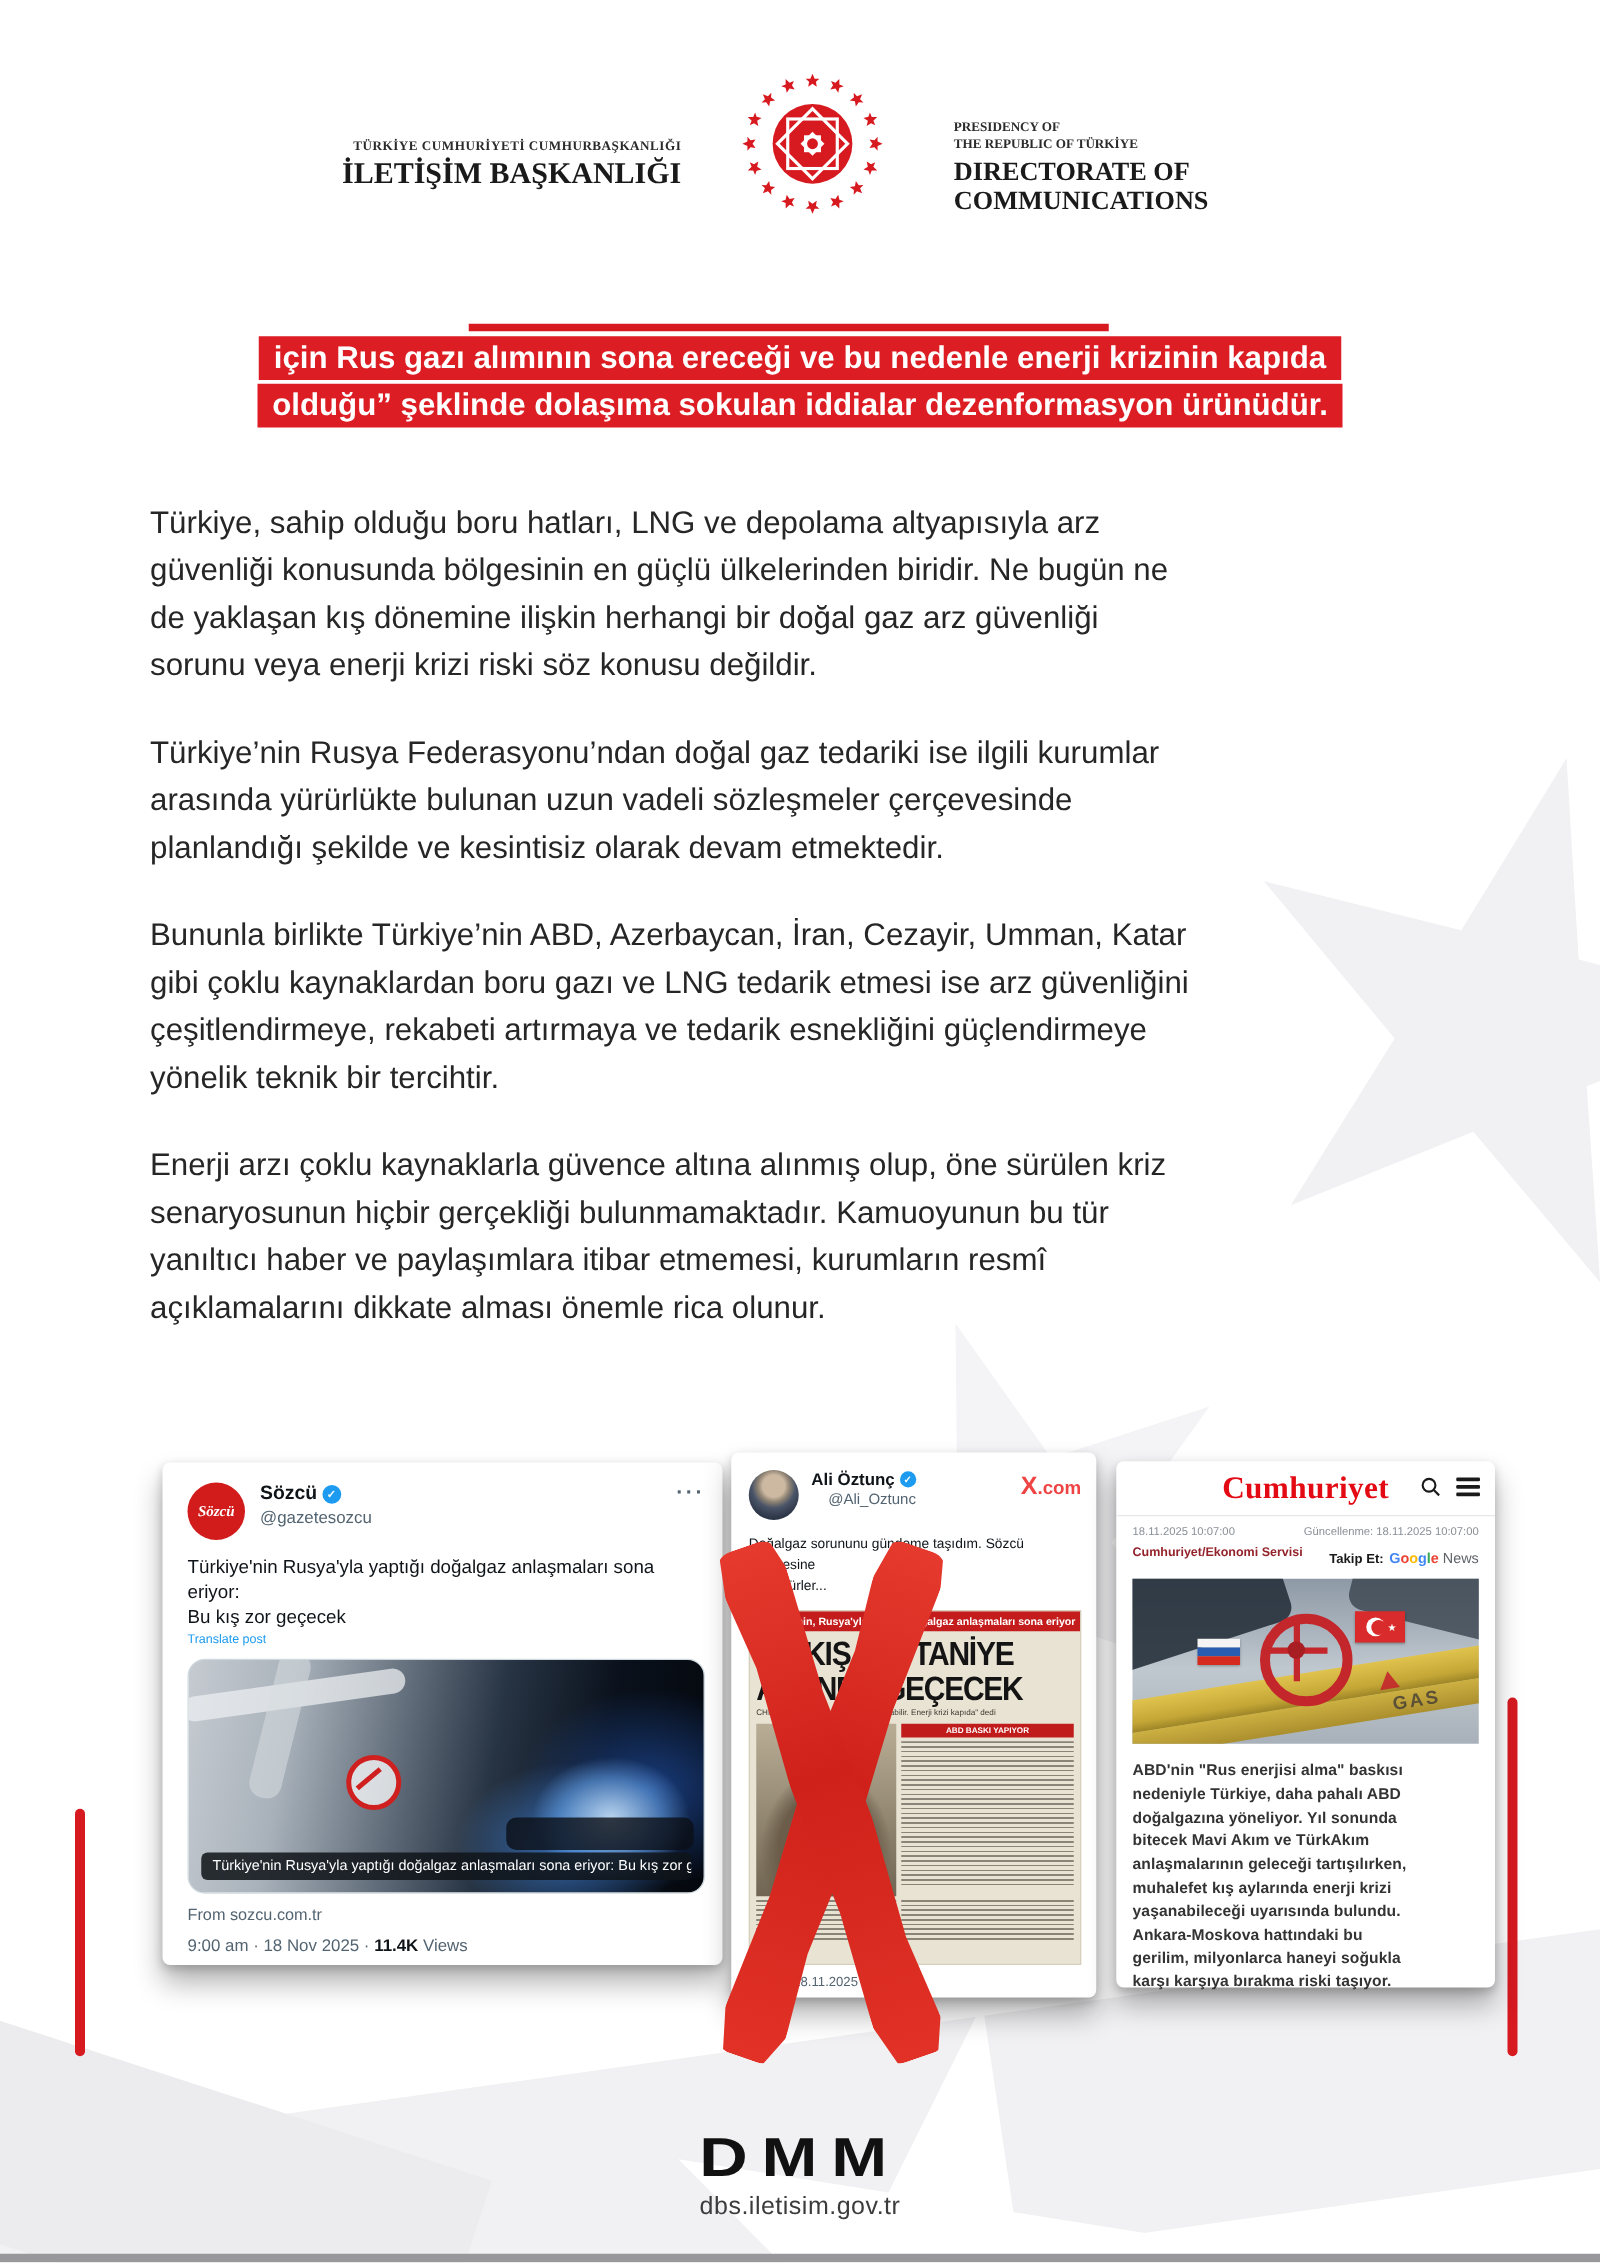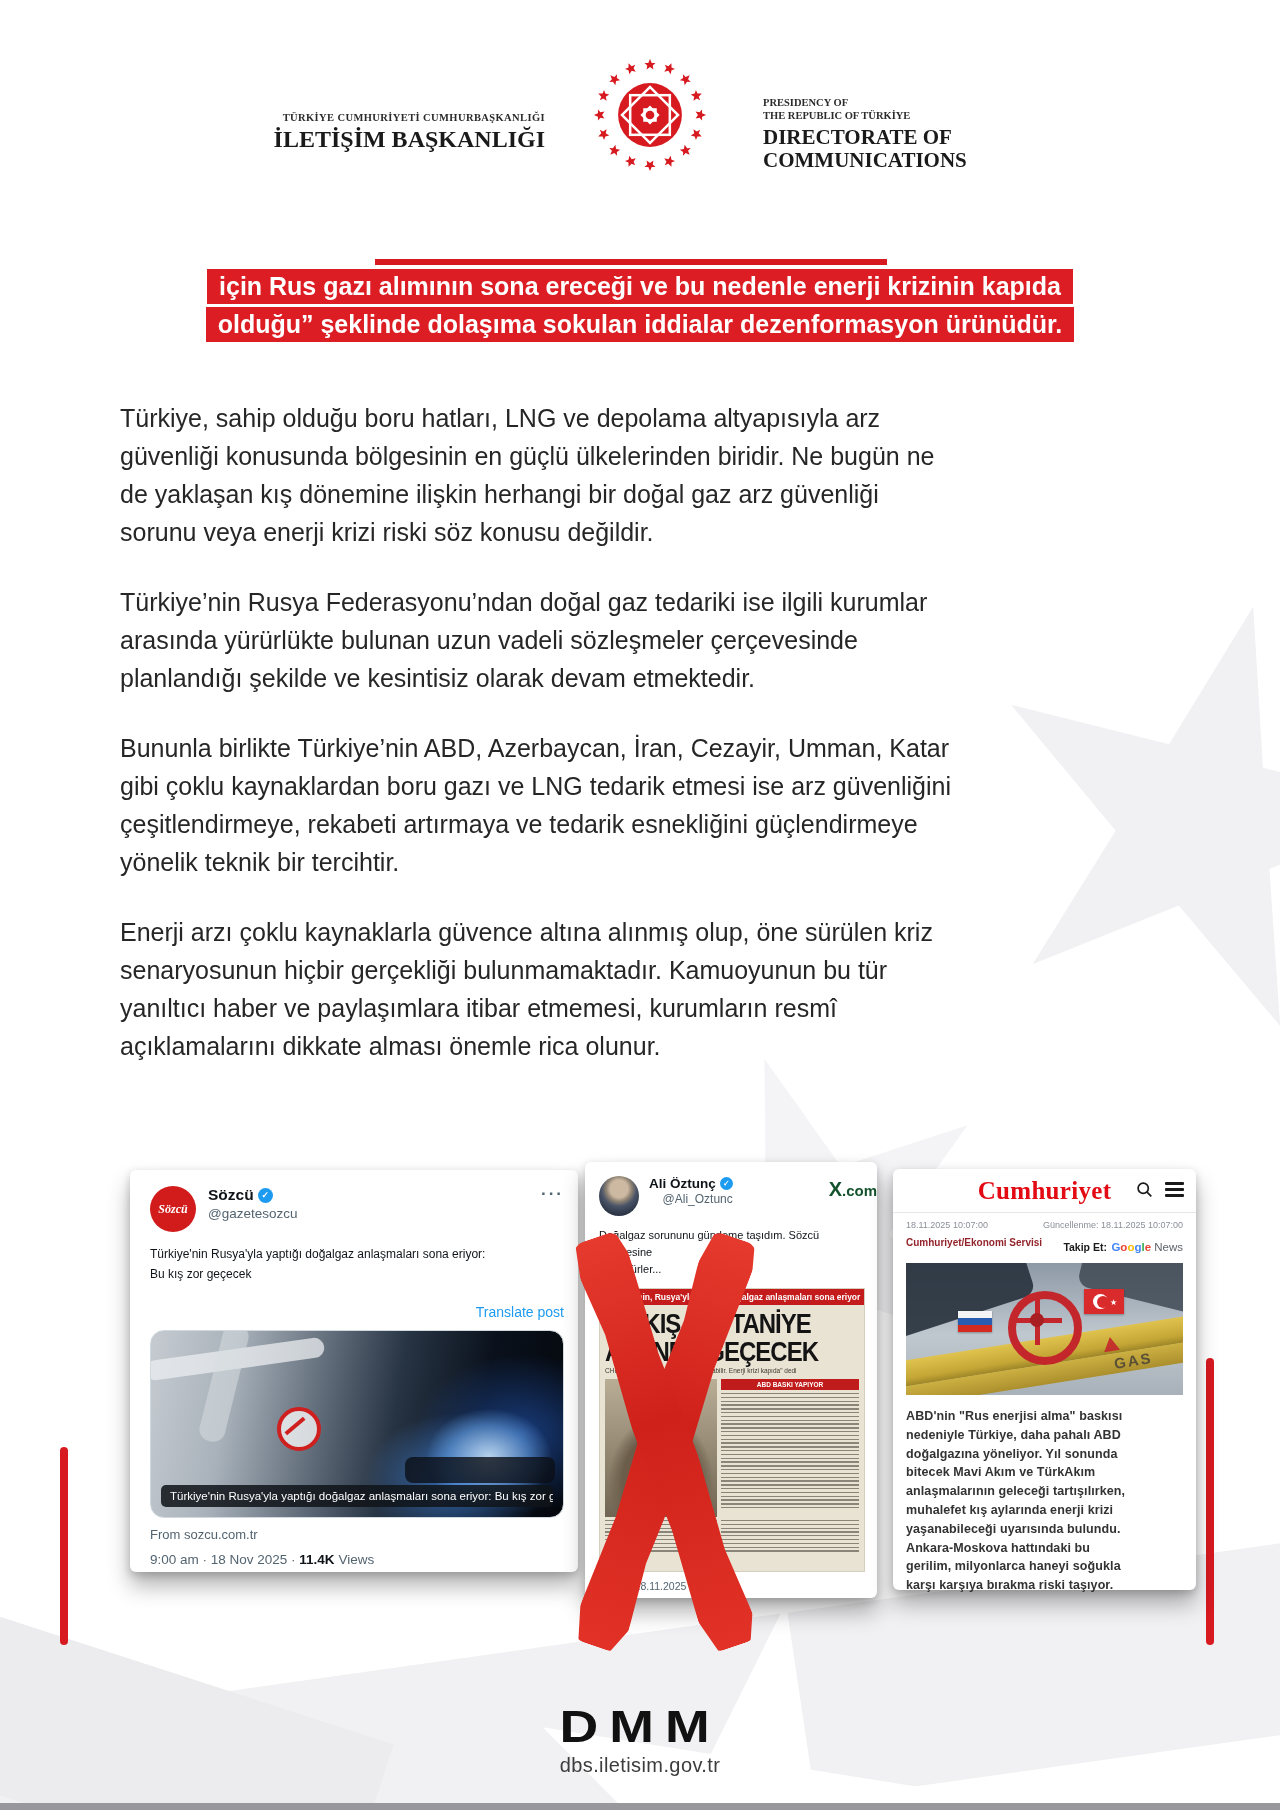--- a/index.html
+++ b/index.html
@@ -36,22 +36,22 @@
           background:#1d9bf0;color:#fff;font-size:9px;font-weight:bold;margin-left:4px;flex:none;}
   .gray{color:#536471;}
   
   .card1{left:130px;top:1170px;width:448px;height:402px;padding:0;}
   .c1-in{padding:16px 14px 12px 20px;position:relative;}
   .av1{width:46px;height:46px;border-radius:50%;background:#d21c1c;color:#fff;display:flex;align-items:center;justify-content:center;
        font-family:"Liberation Serif",serif;font-style:italic;font-weight:bold;font-size:12px;flex:none;}
   .n1{font-size:15.5px;font-weight:bold;color:#0f1419;display:flex;align-items:center;}
   .h1x{font-size:13.5px;margin-top:2px;}
   .more1{position:absolute;right:14px;top:14px;color:#536471;font-size:17px;font-weight:bold;letter-spacing:2px;}
-  .t1text{margin-top:12px;font-size:12px;line-height:20px;color:#0f1419;white-space:pre-line;}
-  .translate{margin-top:20px;font-size:14px;color:#1d9bf0;text-align:right;}
+  .t1text{margin-top:12px;font-size:15px;line-height:20px;color:#0f1419;white-space:pre-line;}
+  .translate{margin-top:2px;font-size:10px;color:#1d9bf0;}
   .media1{position:relative;margin-top:10px;width:412px;height:186px;border-radius:14px;border:1px solid #cfd9de;overflow:hidden;
     background:
       radial-gradient(90px 70px at 82% 68%, rgba(210,235,255,.85), rgba(120,185,255,.45) 45%, transparent 70%),
       radial-gradient(130px 95px at 74% 80%, rgba(70,140,230,.75), transparent 70%),
       radial-gradient(150px 110px at 90% 55%, rgba(35,90,190,.6), transparent 72%),
       linear-gradient(100deg,#c6cbd1 0%,#a8b1ba 20%,#6b7683 38%,#273444 58%,#0a111c 78%,#04070c 100%);}
   .pipe-a{position:absolute;left:-6px;top:18px;width:180px;height:20px;border-radius:10px;background:rgba(235,238,240,.75);transform:rotate(-8deg);}
   .pipe-b{position:absolute;left:60px;top:-8px;width:26px;height:120px;border-radius:12px;background:rgba(215,220,224,.55);transform:rotate(14deg);}
   .sign1{position:absolute;left:126px;top:76px;width:36px;height:36px;border:4px solid #cf1f1f;border-radius:50%;background:rgba(255,255,255,.75);}
   .sign1:after{content:"";position:absolute;left:2px;top:13px;width:24px;height:4px;background:#cf1f1f;transform:rotate(-40deg);}
@@ -61,21 +61,21 @@
   .from1{margin-top:9px;font-size:13px;}
   .time1{margin-top:10px;font-size:13.5px;}
   .time1 b{color:#0f1419;}
   
   .card2{left:585px;top:1162px;width:292px;height:436px;}
   .c2-in{padding:14px 14px 10px 14px;position:relative;}
   .av2{width:40px;height:40px;border-radius:50%;flex:none;
        background:radial-gradient(circle at 50% 32%,#cdb9a2 0 26%,#8d8272 38%,#4a5468 52%,#2e3748 75%,#222a38 100%);}
   .n2{font-size:13.5px;font-weight:bold;color:#0f1419;display:flex;align-items:center;}
   .h2x{font-size:12px;margin-top:1px;text-align:right;}
-  .xlogo{position:absolute;right:0;top:16px;font-weight:900;color:#14532d;}
+  .xlogo{position:absolute;right:12px;top:16px;font-weight:900;color:#ef4444;}
   .xlogo .x{font-size:20px;}
   .xlogo .dcom{font-size:15px;font-weight:800;}
   .t2text{margin-top:11px;font-size:11px;line-height:17px;color:#0f1419;white-space:pre-line;}
   .clip{margin-top:10px;width:264px;height:282px;background:#e9e3d4;border:1px solid #d6cfbd;position:relative;overflow:hidden;}
   .clip-strip{background:#c41c1c;color:#fff;font-size:8.5px;font-weight:bold;padding:3px 5px;white-space:nowrap;overflow:hidden;}
   .clip-head{font-size:24px;line-height:25px;font-weight:900;color:#141414;letter-spacing:-1px;padding:4px 5px 2px 5px;
              transform:scaleY(1.12);transform-origin:top left;white-space:pre-line;}
   .clip-sub{font-size:6.5px;color:#3a362c;padding:6px 5px 2px 5px;white-space:nowrap;overflow:hidden;}
   .clip-row{display:flex;gap:4px;padding:3px 5px;}
   .clip-photo{width:112px;height:138px;flex:none;

